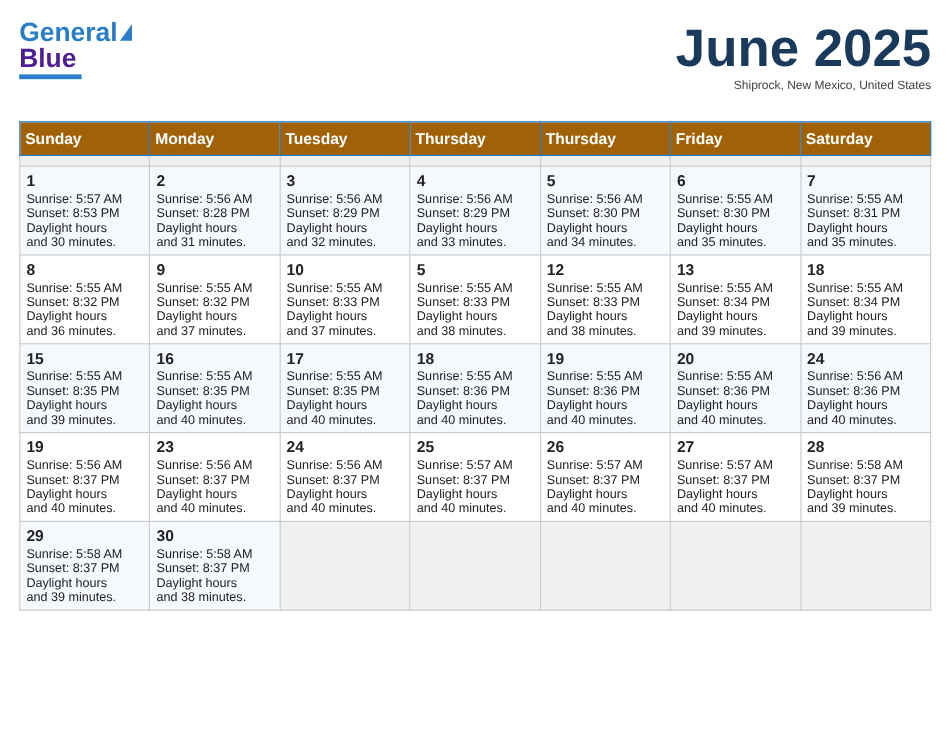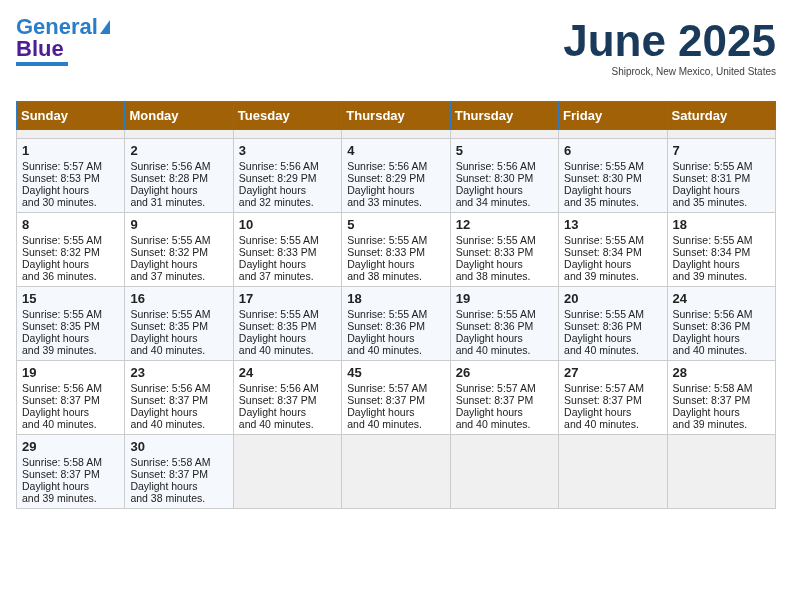--- a/index.html
+++ b/index.html
@@ -315,21 +315,21 @@
           <div>and 40 minutes.</div>
         </td>
         <td>
           <span class="day-num">24</span>
           <div>Sunrise: 5:56 AM</div>
           <div>Sunset: 8:37 PM</div>
           <div>Daylight hours</div>
           <div>and 40 minutes.</div>
         </td>
         <td>
-          <span class="day-num">45</span>
+          <span class="day-num">25</span>
           <div>Sunrise: 5:57 AM</div>
           <div>Sunset: 8:37 PM</div>
           <div>Daylight hours</div>
           <div>and 40 minutes.</div>
         </td>
         <td>
           <span class="day-num">26</span>
           <div>Sunrise: 5:57 AM</div>
           <div>Sunset: 8:37 PM</div>
           <div>Daylight hours</div>

